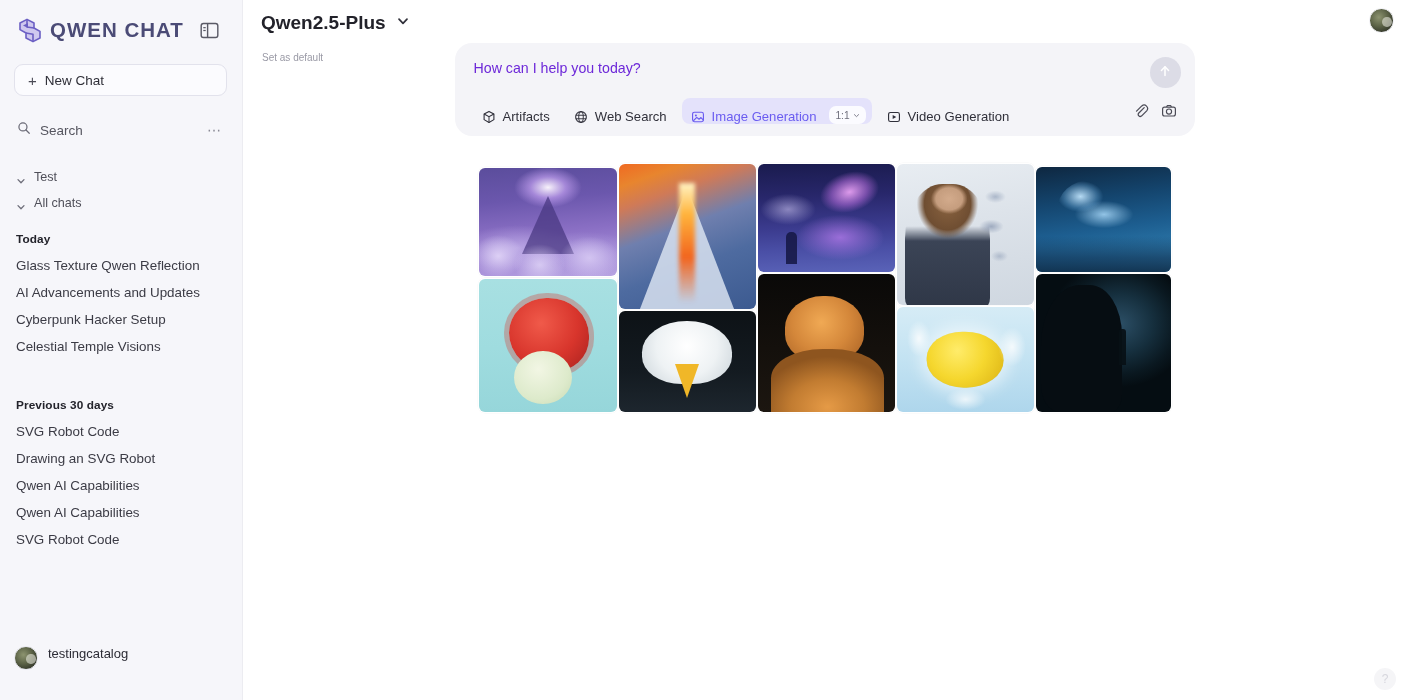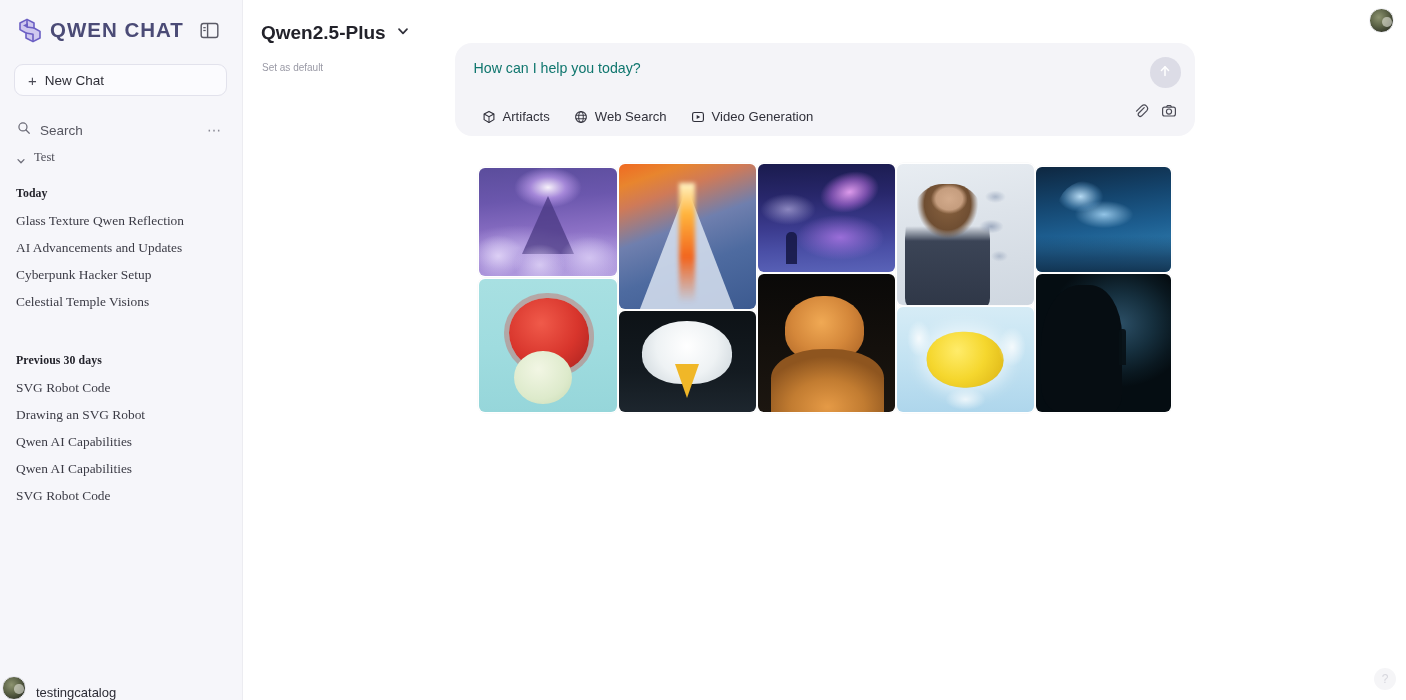--- a/index.html
+++ b/index.html
@@ -45,61 +45,61 @@
   .search-row {
     margin-top: 20px; height: 28px; display: flex; align-items: center;
     gap: 9px; padding: 0 3px; cursor: pointer; position: relative;
   }
   .search-row .s-lbl { font-size: 13.5px; color: #55555f; }
   .dots {
     position: absolute; right: 6px; font-size: 14px; color: #8a8a95;
     letter-spacing: 1px; line-height: 1; cursor: pointer;
   }
 
-  .sb-scroll { flex: 1; overflow: hidden; padding: 0 14px; margin-top: 0; font-family: Liberation Serif, serif; }
+  .sb-scroll { flex: 1; overflow: hidden; padding: 0 14px; margin-top: 20px; }
   .group-toggle {
     display: flex; align-items: center; gap: 8px; height: 26px;
     cursor: pointer; padding-left: 2px;
   }
   .group-toggle .gl { font-size: 12.6px; color: #4f4f59; }
   .chev { width: 10px; height: 10px; flex: 0 0 10px; }
 
   .section-label {
     font-size: 11.8px; font-weight: 700; color: #23232b;
     margin: 16px 0 6px 2px; letter-spacing: 0.1px;
   }
   .chat-item {
     font-size: 13.4px; color: #3b3b45; height: 27px;
     display: flex; align-items: center; padding-left: 2px;
     cursor: pointer; border-radius: 7px; white-space: nowrap;
     overflow: hidden; text-overflow: ellipsis;
   }
   .gap-lg { height: 22px; }
 
   .sb-footer {
-    height: 54px; display: flex; align-items: flex-end;
-    gap: 10px; padding: 0 2px; cursor: pointer;
+    height: 54px; display: flex; align-items: flex-start;
+    gap: 10px; padding: 0 14px; cursor: pointer;
   }
   .avatar-sm {
     width: 24px; height: 24px; border-radius: 50%; flex: 0 0 24px;
     background: radial-gradient(circle at 38% 36%, #8d9470 0%, #5c6347 44%, #3b4030 72%, #2b2f22 100%);
     border: 1px solid #e8e8ef; overflow: hidden; position: relative;
   }
   .avatar-sm::after {
     content: ""; position: absolute; left: 52%; top: 34%;
     width: 42%; height: 44%; border-radius: 50%;
     background: rgba(240,240,232,0.55);
   }
   .uname { font-size: 13px; color: #2c2c35; font-weight: 400; }
 
   
   .main { flex: 1; position: relative; background: #fff; height: 700px; }
 
   .topbar {
-    height: 56px; padding: 23px 0 0 18px;
+    height: 56px; padding: 13px 0 0 18px;
     display: flex; align-items: flex-start;
   }
   .model-block { display: flex; flex-direction: column; }
   .model-row { display: flex; align-items: center; gap: 10px; cursor: pointer; }
   .model-name { font-size: 19px; font-weight: 700; color: #22222a; line-height: 1.1; }
   .set-default { font-size: 10px; color: #9a9aa6; margin-top: 18px; margin-left: 1px; cursor: pointer; }
 
   .avatar-top {
     position: absolute; right: 12px; top: 8px;
     width: 25px; height: 25px; border-radius: 50%;
@@ -120,21 +120,21 @@
     font-size: 33px; font-weight: 700; color: #26262e;
     margin-top: 196px; letter-spacing: -0.3px; white-space: nowrap;
   }
 
   
   .composer {
     margin-top: 43px; width: 740px; background: #f4f4f8;
     border-radius: 17px; padding: 17px 18px 12px 18px;
     position: relative;
   }
-  .placeholder { font-size: 14.2px; color: #0f766e; padding-left: 1px; }
+  .placeholder { font-size: 14.2px; color: #6d28d9; padding-left: 1px; }
   .send-btn {
     position: absolute; right: 14px; top: 14px;
     width: 31px; height: 31px; border-radius: 50%;
     background: #dcdce6; display: flex; align-items: center;
     justify-content: center; cursor: pointer;
   }
   .tool-row {
     display: flex; align-items: center; gap: 6px; margin-top: 22px;
     position: relative;
   }
@@ -400,20 +400,28 @@
 
       <div class="group-toggle">
         <span class="chev">
           <svg viewBox="0 0 10 10" width="10" height="10">
             <polyline points="2,3.6 5,6.8 8,3.6" fill="none" stroke="#6e6e7a" stroke-width="1.3" stroke-linecap="round" stroke-linejoin="round"></polyline>
           </svg>
         </span>
         <span class="gl">Test</span>
       </div>
 
+      <div class="group-toggle">
+        <span class="chev">
+          <svg viewBox="0 0 10 10" width="10" height="10">
+            <polyline points="2,3.6 5,6.8 8,3.6" fill="none" stroke="#6e6e7a" stroke-width="1.3" stroke-linecap="round" stroke-linejoin="round"></polyline>
+          </svg>
+        </span>
+        <span class="gl">All chats</span>
+      </div>
 
       <div class="section-label">Today</div>
       <div class="chat-item">Glass Texture Qwen Reflection</div>
       <div class="chat-item">AI Advancements and Updates</div>
       <div class="chat-item">Cyberpunk Hacker Setup</div>
       <div class="chat-item">Celestial Temple Visions</div>
 
       <div class="gap-lg"></div>
 
       <div class="section-label">Previous 30 days</div>
@@ -480,20 +488,38 @@
               <svg viewBox="0 0 16 16" width="14" height="14">
                 <circle cx="8" cy="8" r="6.1" fill="none" stroke="#2f2f3a" stroke-width="1.25"></circle>
                 <ellipse cx="8" cy="8" rx="2.6" ry="6.1" fill="none" stroke="#2f2f3a" stroke-width="1.1"></ellipse>
                 <line x1="2" y1="6" x2="14" y2="6" stroke="#2f2f3a" stroke-width="1.05"></line>
                 <line x1="2" y1="10" x2="14" y2="10" stroke="#2f2f3a" stroke-width="1.05"></line>
               </svg>
             </span>
             <span>Web Search</span>
           </div>
 
+          <div class="tool active">
+            <span class="ticon">
+              <svg viewBox="0 0 16 16" width="14" height="14">
+                <rect x="1.8" y="2.6" width="12.4" height="10.8" rx="2.2" fill="none" stroke="#6a5cf0" stroke-width="1.3"></rect>
+                <circle cx="5.6" cy="6.3" r="1.15" fill="#6a5cf0"></circle>
+                <polyline points="3,12 6.6,8.4 9.2,10.6 11.4,8.6 14.2,11.6" fill="none" stroke="#6a5cf0" stroke-width="1.25" stroke-linecap="round" stroke-linejoin="round"></polyline>
+              </svg>
+            </span>
+            <span>Image Generation</span>
+            <span class="ratio-chip">
+              <span>1:1</span>
+              <span>
+                <svg viewBox="0 0 8 8" width="7" height="7">
+                  <polyline points="1.6,3 4,5.3 6.4,3" fill="none" stroke="#7a7a88" stroke-width="1.1" stroke-linecap="round" stroke-linejoin="round"></polyline>
+                </svg>
+              </span>
+            </span>
+          </div>
 
           <div class="tool">
             <span class="ticon">
               <svg viewBox="0 0 16 16" width="14" height="14">
                 <rect x="1.8" y="2.8" width="12.4" height="10.4" rx="2.2" fill="none" stroke="#2f2f3a" stroke-width="1.3"></rect>
                 <polygon points="6.5,5.8 10.6,8 6.5,10.2" fill="#2f2f3a"></polygon>
               </svg>
             </span>
             <span>Video Generation</span>
           </div>

